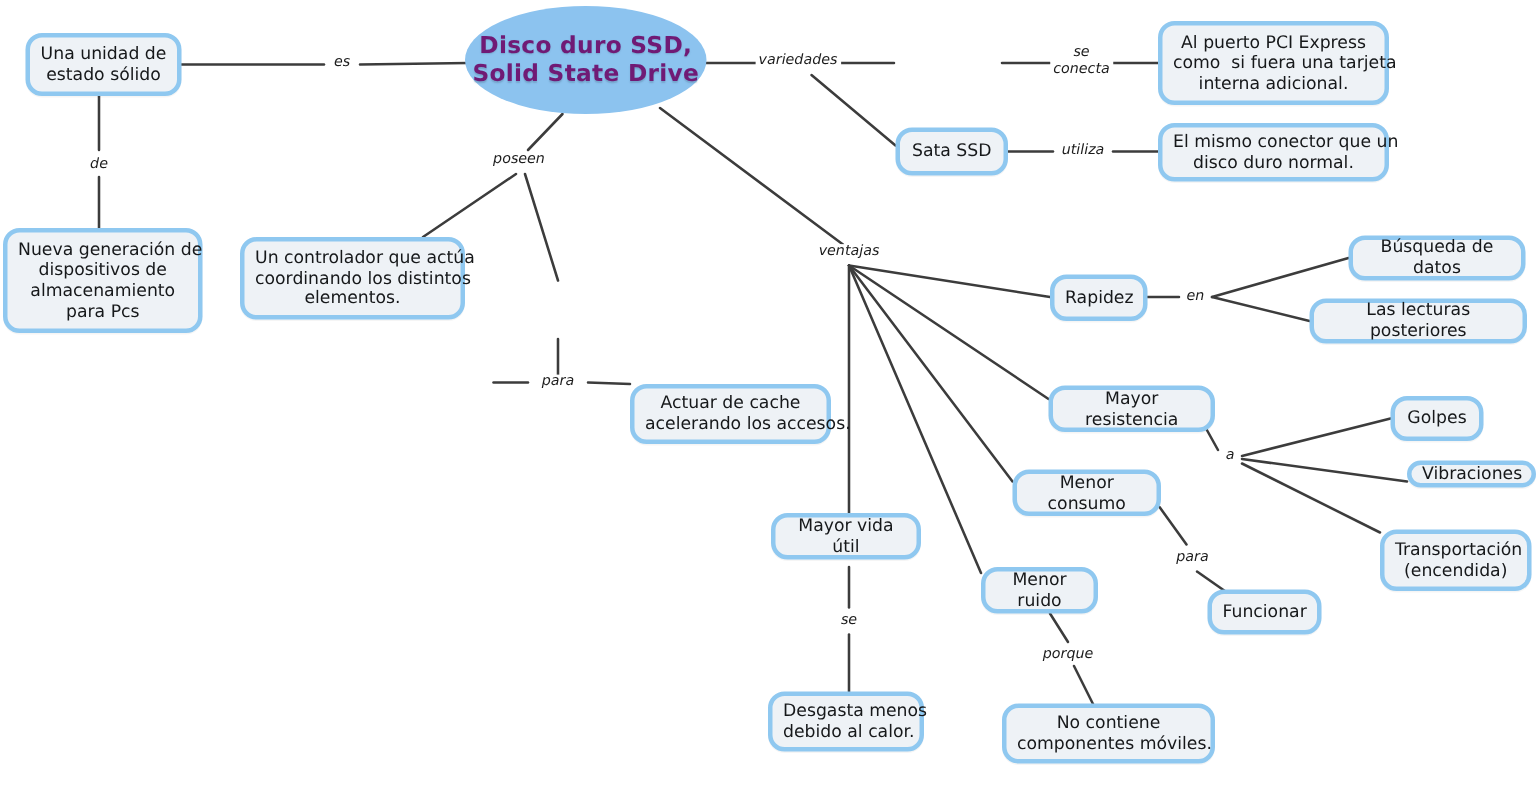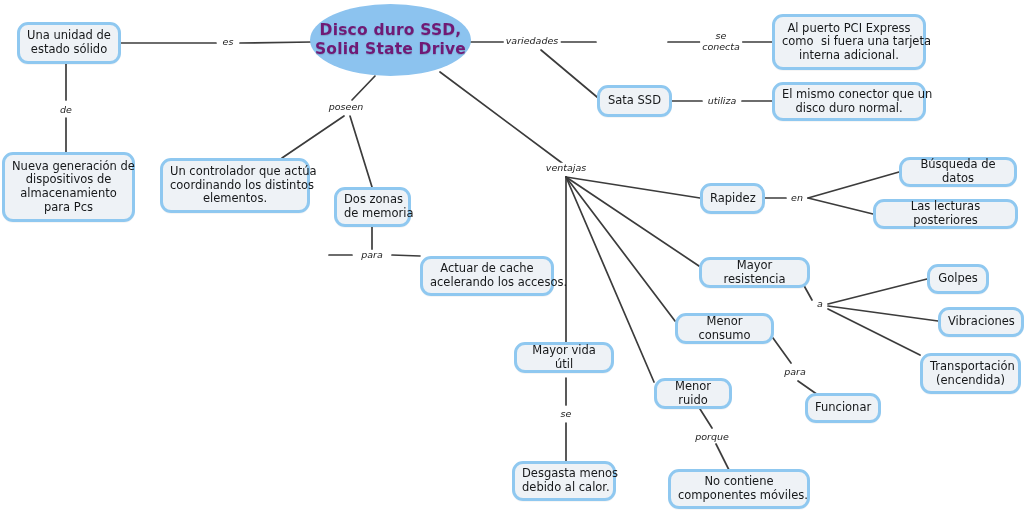--- a/index.html
+++ b/index.html
@@ -134,23 +134,20 @@
   </div>
 
   <div class="node" style="left:2px;top:152px;width:133px;height:70px;">
     <span>Nueva&nbsp;generación&nbsp;de<br>dispositivos&nbsp;de<br>almacenamiento<br>para&nbsp;Pcs</span>
   </div>
 
   <div class="node" style="left:160px;top:158px;width:150px;height:55px;">
     <span>Un&nbsp;controlador&nbsp;que&nbsp;actúa<br>coordinando&nbsp;los&nbsp;distintos<br>elementos.</span>
   </div>
 
-  <div class="node" style="left:334px;top:187px;width:77px;height:40px;">
-    <span>Dos&nbsp;zonas<br>de&nbsp;memoria</span>
-  </div>
 
 
   <div class="node" style="left:420px;top:256px;width:134px;height:40px;">
     <span>Actuar&nbsp;de&nbsp;cache<br>acelerando&nbsp;los&nbsp;accesos.</span>
   </div>
 
 
   <div class="node" style="left:772px;top:14px;width:154px;height:56px;">
     <span>Al&nbsp;puerto&nbsp;PCI&nbsp;Express<br>como&nbsp;&nbsp;si&nbsp;fuera&nbsp;una&nbsp;tarjeta<br>interna&nbsp;adicional.</span>
   </div>
@@ -176,21 +173,21 @@
   </div>
 
   <div class="node" style="left:699px;top:257px;width:111px;height:31px;">
     <span>Mayor resistencia</span>
   </div>
 
   <div class="node" style="left:927px;top:264px;width:62px;height:30px;">
     <span>Golpes</span>
   </div>
 
-  <div class="node" style="left:938px;top:307px;width:86px;height:30px;">
+  <div class="node" style="left:938px;top:307px;width:86px;height:18px;">
     <span>Vibraciones</span>
   </div>
 
   <div class="node" style="left:920px;top:353px;width:101px;height:41px;">
     <span>Transportación<br>(encendida)</span>
   </div>
 
   <div class="node" style="left:675px;top:313px;width:99px;height:31px;">
     <span>Menor consumo</span>
   </div>

